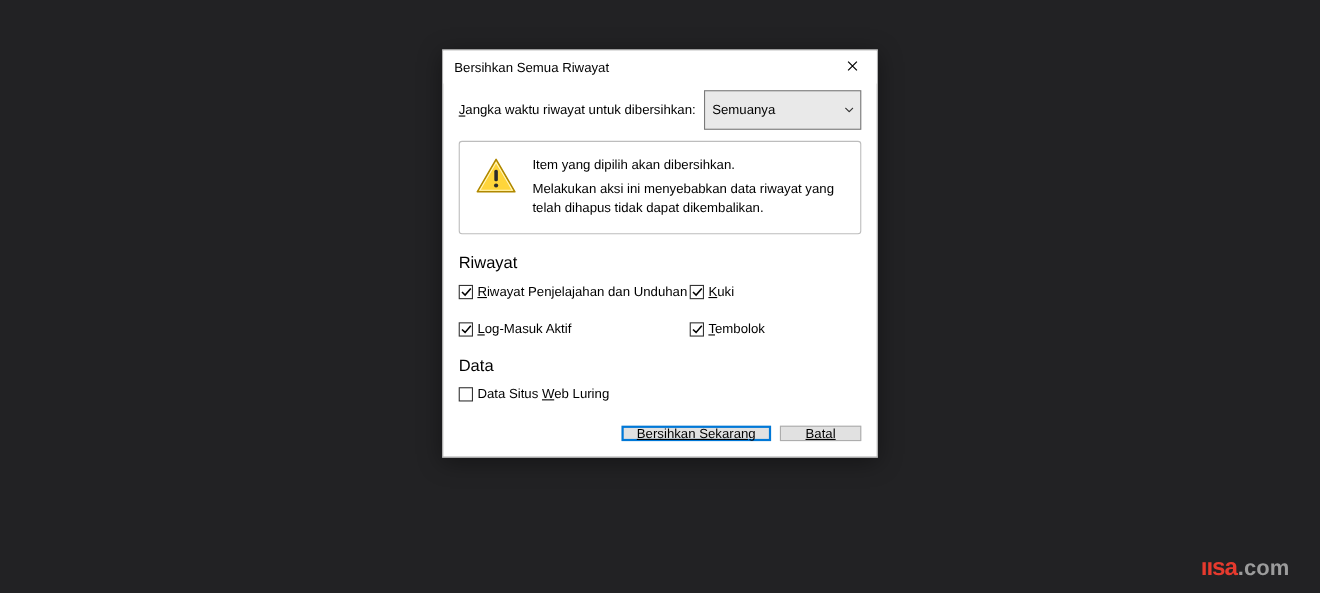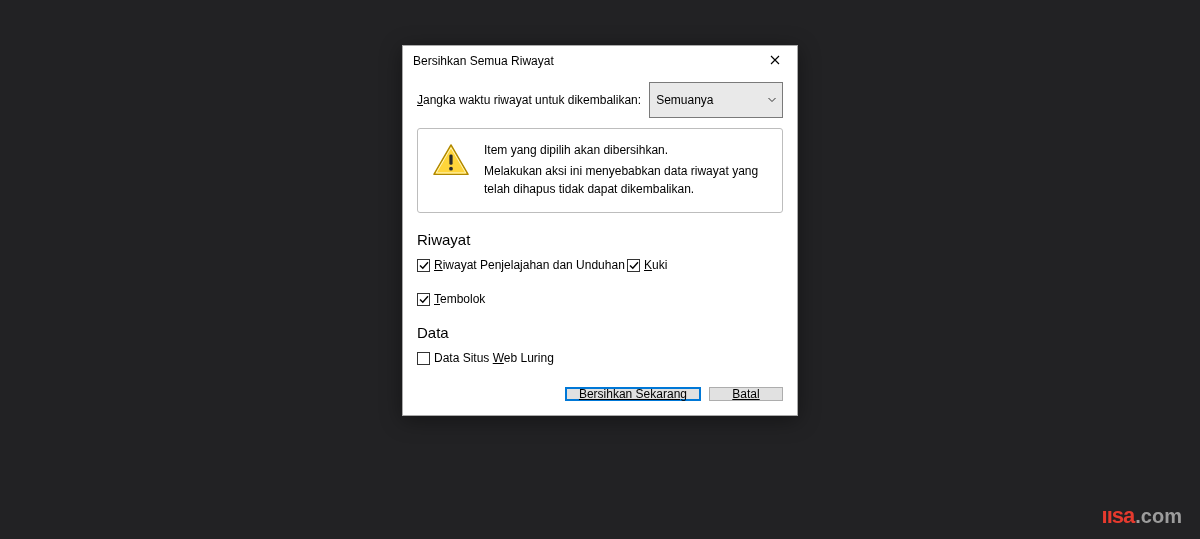--- a/index.html
+++ b/index.html
@@ -125,21 +125,21 @@
     justify-content: center;
     cursor: pointer;
     text-decoration: underline;
   }
   .btn.primary {
     border: 2px solid #0078d7;
     background: #e1e1e1;
   }
   .watermark {
     position: absolute;
-    right: 18px;
+    right: 28px;
     bottom: 10px;
     display: flex;
     align-items: baseline;
     gap: 1px;
     font-family: Arial, sans-serif;
   }
   .watermark .red {
     color: #e63a2e;
     font-weight: 700;
     font-size: 22px;
@@ -162,21 +162,21 @@
         <svg viewBox="0 0 10 10">
             <path d="M1 1 L9 9 M9 1 L1 9" stroke="#000" stroke-width="1.1" fill="none"></path>
           </svg>
       </span>
     </div>
   </div>
 
   <div class="dialog-body">
 
     <div class="range-row">
-      <span class="range-label"><span class="underline">J</span><span>angka waktu riwayat untuk dikembalikan:</span></span>
+      <span class="range-label"><span class="underline">J</span><span>angka waktu riwayat untuk dibersihkan:</span></span>
       <div class="range-select">
         <span>Semuanya</span>
         <span class="chev">
           <svg viewBox="0 0 8 5">
               <path d="M0.5 0.5 L4 4 L7.5 0.5" stroke="#333" stroke-width="1" fill="none"></path>
             </svg>
         </span>
       </div>
     </div>
 
@@ -213,20 +213,28 @@
             </svg>
           </span>
         <span><span class="underline">K</span><span>uki</span></span>
       </label>
       <label class="check-item">
         <span class="cb checked">
             <svg viewBox="0 0 10 9">
               <path d="M1 4.5 L3.8 7.2 L9 1.2" stroke="#000" stroke-width="1.4" fill="none"></path>
             </svg>
           </span>
+        <span><span class="underline">L</span><span>og-Masuk Aktif</span></span>
+      </label>
+      <label class="check-item">
+        <span class="cb checked">
+            <svg viewBox="0 0 10 9">
+              <path d="M1 4.5 L3.8 7.2 L9 1.2" stroke="#000" stroke-width="1.4" fill="none"></path>
+            </svg>
+          </span>
         <span><span class="underline">T</span><span>embolok</span></span>
       </label>
     </div>
 
     <div class="section-head">Data</div>
 
     <div class="check-grid">
       <label class="check-item">
         <span class="cb"></span>
         <span><span>Data Situs </span><span class="underline">W</span><span>eb Luring</span></span>

